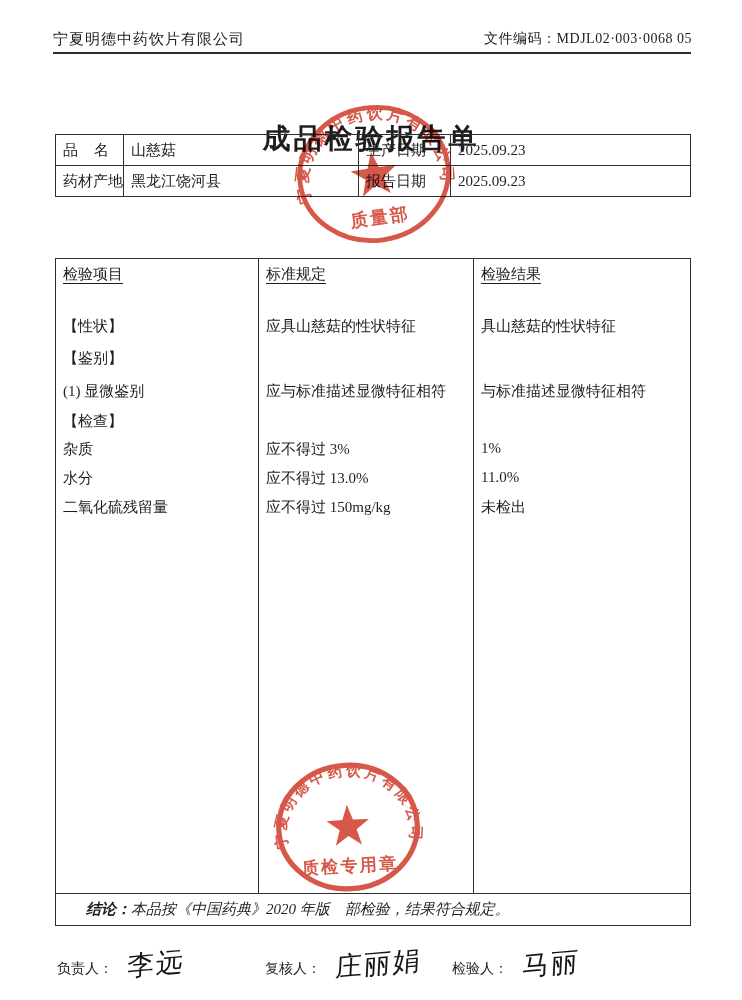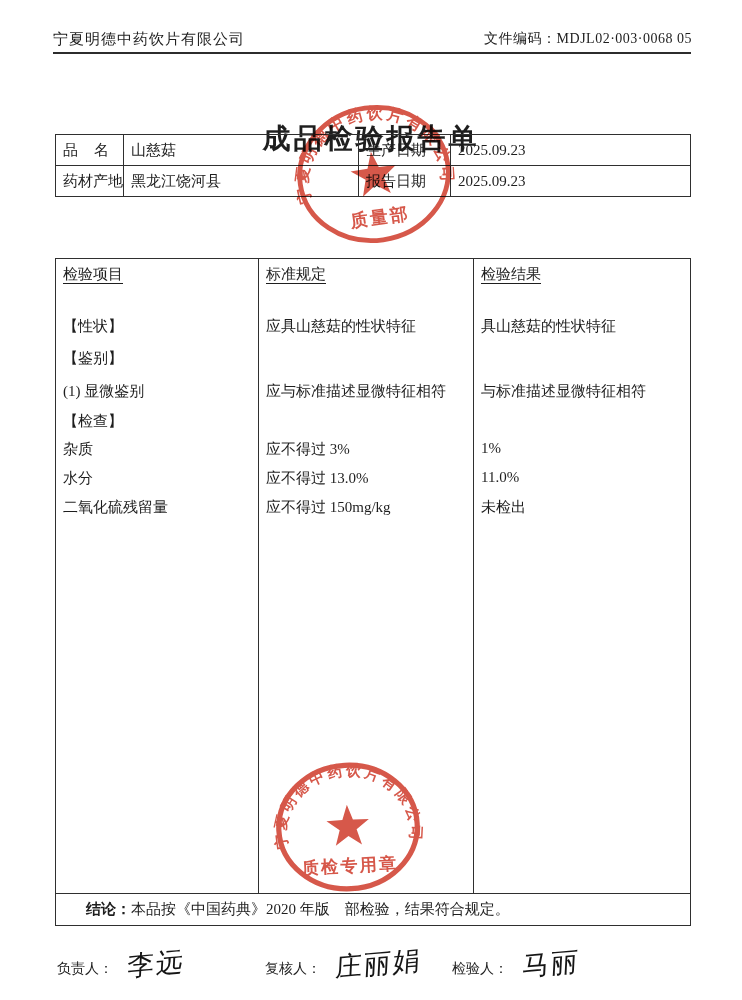--- a/index.html
+++ b/index.html
@@ -24,21 +24,21 @@
   .info-table { position:absolute; left:55px; top:134px; width:635px; }
   .info-table td { border:1.6px solid #2f2f2f; height:31px; font-size:15px;
                    padding:0 0 0 7px; vertical-align:middle; white-space:nowrap; }
   .lbl-split { display:flex; justify-content:space-between; width:46px; }
   .insp-table { position:absolute; left:55px; top:258px; width:635px; }
   .insp-table td { border:1.6px solid #2f2f2f; vertical-align:top; position:relative;
                    font-size:15px; }
   .tall { height:635px;text-align:right; }
   .ln { position:absolute; left:7px; white-space:nowrap; }
   .col-hdr { text-decoration:underline; text-underline-offset:4px; }
-  .concl-cell { height:32px; vertical-align:middle !important; padding-left:30px; white-space:nowrap; }
+  .concl-cell { height:32px; vertical-align:middle !important; padding-left:30px; white-space:nowrap;font-style:italic; }
   .concl-label { font-weight:bold; }
   
   .stamp { position:absolute; mix-blend-mode:multiply; opacity:.85; pointer-events:none; }
   .stamp-top    { left:294px; top:100px; width:160px; height:148px; transform:rotate(-8deg); }
   .stamp-bottom { left:270px; top:760px; width:156px; height:134px; transform:rotate(-3deg); }
   .stamp text { fill:#cf3a2a; font-family:"Liberation Serif","DejaVu Serif",serif; font-weight:bold; }
   
   .sig-row { position:absolute; left:0; top:938px; width:742px; height:55px; }
   .sig-group { position:absolute; top:8px; font-size:14px; white-space:nowrap; }
   .sig-name { display:inline-block; font-size:27px; margin-left:14px;

